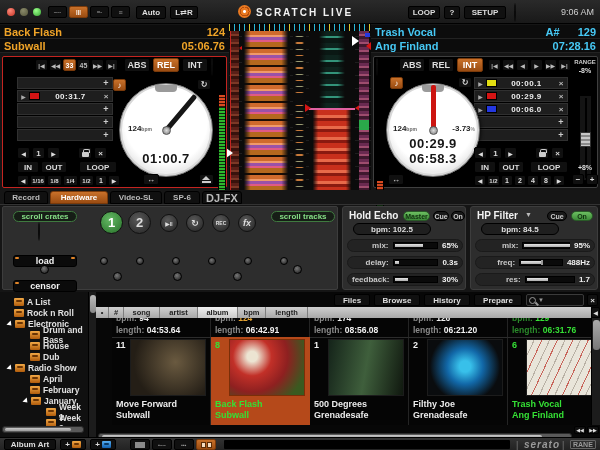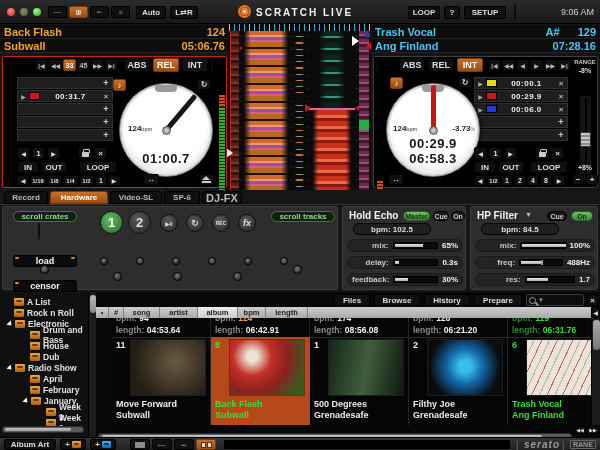--- a/index.html
+++ b/index.html
@@ -392,21 +392,21 @@
   <span class="a" style="left:6px;top:3px;font-size:10px;font-weight:bold;color:#f2f2f2;">HP Filter</span>
   <span class="a" style="left:54px;top:4px;font-size:7px;color:#bbb;">▼</span>
   <span class="a pill" style="left:76px;top:4px;width:20px;height:10px;">Cue</span>
   <span class="a pill gr" style="left:100px;top:4px;width:22px;height:10px;">On</span>
   <span class="a hwbtn" style="left:10px;top:16px;width:78px;height:12px;background:#1f1f1f;border-radius:6px;font-size:8px;color:#ddd;">bpm: 84.5</span>
   <div class="a fxrow" style="left:4px;top:32px;width:120px;">
     <span class="lb">mix:</span>
     <span class="trk">
         <span class="fill" style="width: 100%;"></span>
       </span>
-    <span class="val">100%</span>
+    <span class="val">95%</span>
   </div>
   <div class="a fxrow" style="left:4px;top:49px;width:120px;">
     <span class="lb">freq:</span>
     <span class="trk">
         <span class="fill" style="width: 48%;"></span>
         <span class="notch"></span>
       </span>
     <span class="val">488Hz</span>
   </div>
   <div class="a fxrow" style="left:4px;top:66px;width:120px;">

